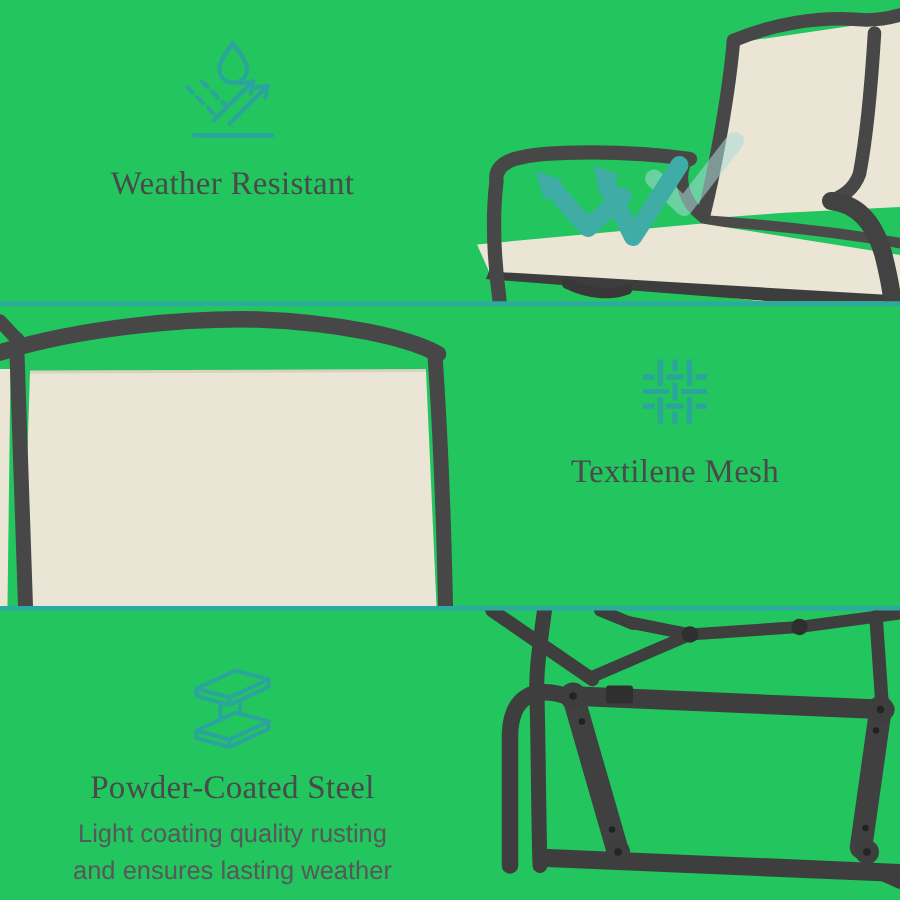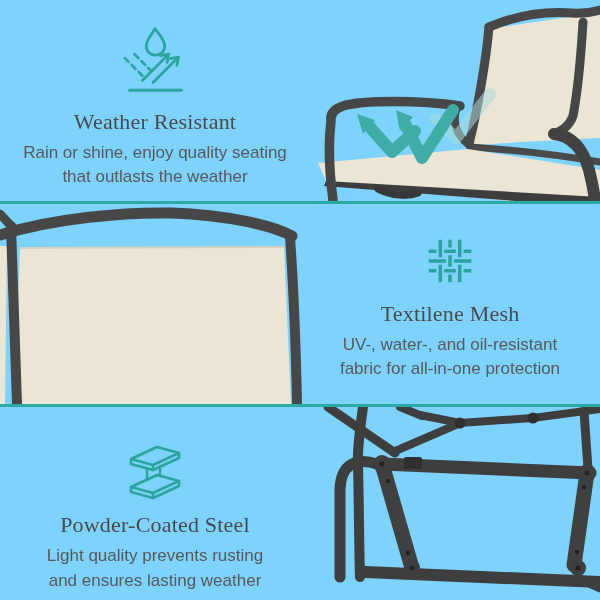--- a/index.html
+++ b/index.html
@@ -1,16 +1,16 @@
 <!DOCTYPE html>
 <html><head>
 <meta charset="utf-8">
 <style>
   html,body{margin:0;padding:0;background:#fff;}
-  #canvas{position:relative;width:600px;height:600px;background:#7dd3fc;overflow:hidden;
+  #canvas{position:relative;width:600px;height:600px;background:#22c55e;overflow:hidden;
           font-family:"Liberation Sans","DejaVu Sans",sans-serif;}
   .divider{position:absolute;left:0;width:600px;height:3px;background:#2BA9A2;}
   .feature{position:absolute;display:flex;flex-direction:column;align-items:center;text-align:center;}
   .feature .icon{line-height:0;}
   .feature h2{margin:10px 0 6px 0;font-family:"Liberation Serif","DejaVu Serif",serif;
               font-weight:500;font-size:22px;color:#4A4A4A;letter-spacing:.2px;}
   .feature .body{font-size:17px;line-height:1.42;color:#57585A;}
   .photo{position:absolute;line-height:0;}
   svg{display:block;}
 </style>
@@ -28,24 +28,20 @@
           <line x1="17" y1="30" x2="33" y2="46" stroke-dasharray="5.5,4.5"></line>
           <path d="M25,57 L52,30"></path>
           <path d="M52,30 L43.5,31.5 M52,30 L50.5,38.5"></path>
           <path d="M36,59 L62,33"></path>
           <path d="M62,33 L53.5,34.5 M62,33 L60.5,41.5"></path>
           <line x1="12" y1="67" x2="65" y2="67" stroke-width="3.2"></line>
         </g>
       </svg>
     </div>
     <h2>Weather Resistant</h2>
-    <div class="body">
-      <div>Rain or shine, enjoy quality seating</div>
-      <div>that outlasts the weather</div>
-    </div>
   </div>
 
   <div class="photo" style="left:300px;top:0;">
     <svg width="300" height="201" viewBox="0 0 300 201">
 
       <path d="M187,29 L283,15 L300,13 L300,138 L220,142 L168,146 Z" fill="#EAE5D4"></path>
       <path d="M170,147 C215,150 265,156 300,162" stroke="#4A4A4A" stroke-width="7" fill="none" stroke-linecap="round"></path>
 
       <path d="M189,27 C186,62 177,112 169,144" stroke="#474747" stroke-width="9" fill="none" stroke-linecap="round"></path>
       <path d="M189,27 C215,16 245,11 272,13 C283,14 293,12 300,10" stroke="#474747" stroke-width="9" fill="none" stroke-linecap="round"></path>
@@ -90,24 +86,20 @@
           <path d="M21,9 V27 M21,35 V53"></path>
           <path d="M31,9 V17 M31,25 V37 M31,45 V53"></path>
           <path d="M41,9 V27 M41,35 V53"></path>
           <path d="M9,21 H17 M25,21 H37 M45,21 H53"></path>
           <path d="M9,31 H27 M35,31 H53"></path>
           <path d="M9,41 H17 M25,41 H37 M45,41 H53"></path>
         </g>
       </svg>
     </div>
     <h2>Textilene Mesh</h2>
-    <div class="body">
-      <div>UV-, water-, and oil-resistant</div>
-      <div>fabric for all-in-one protection</div>
-    </div>
   </div>
 
   <div class="divider" style="top:404px;"></div>
 
   <div class="feature" style="left:0;top:407px;width:310px;height:193px;justify-content:center;">
     <div class="icon" style="margin-top:28px;">
       <svg width="58" height="60" viewBox="0 0 58 60">
         <g stroke="#2BA49D" stroke-width="2.6" fill="none" stroke-linejoin="round" stroke-linecap="round">
           <path d="M5,17 L31,5 L53,11 L27,23 Z"></path>
           <path d="M5,17 L5,22 L27,28 L27,23"></path>
@@ -115,21 +107,21 @@
           <path d="M21,26.5 L21,38"></path>
           <path d="M34,24.8 L34,33.8"></path>
           <path d="M5,45 L31,33 L53,39 L27,51 Z"></path>
           <path d="M5,45 L5,50 L27,56 L27,51"></path>
           <path d="M53,39 L53,44 L27,56"></path>
         </g>
       </svg>
     </div>
     <h2>Powder-Coated Steel</h2>
     <div class="body">
-      <div>Light quality prevents rusting</div>
+      <div>Light coating quality rusting</div>
       <div>and ensures lasting weather</div>
     </div>
   </div>
 
   <div class="photo" style="left:300px;top:407px;">
     <svg width="300" height="193" viewBox="0 0 300 193">
       <g stroke="#3E3E3E" fill="none" stroke-linecap="round">
         <path d="M28,0 L95,46" stroke-width="9"></path>
         <path d="M100,0 L122,9" stroke-width="8"></path>
         <path d="M120,8 L160,16 L233,11 L300,2" stroke-width="8"></path>

